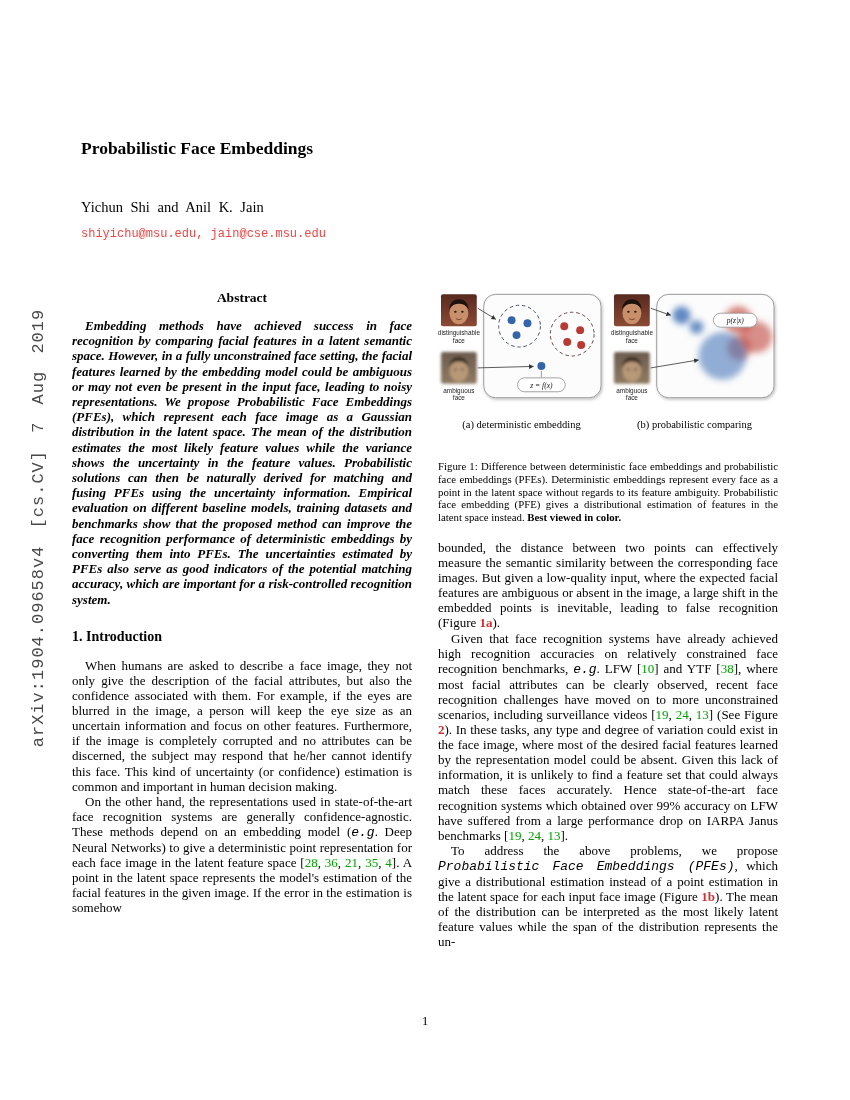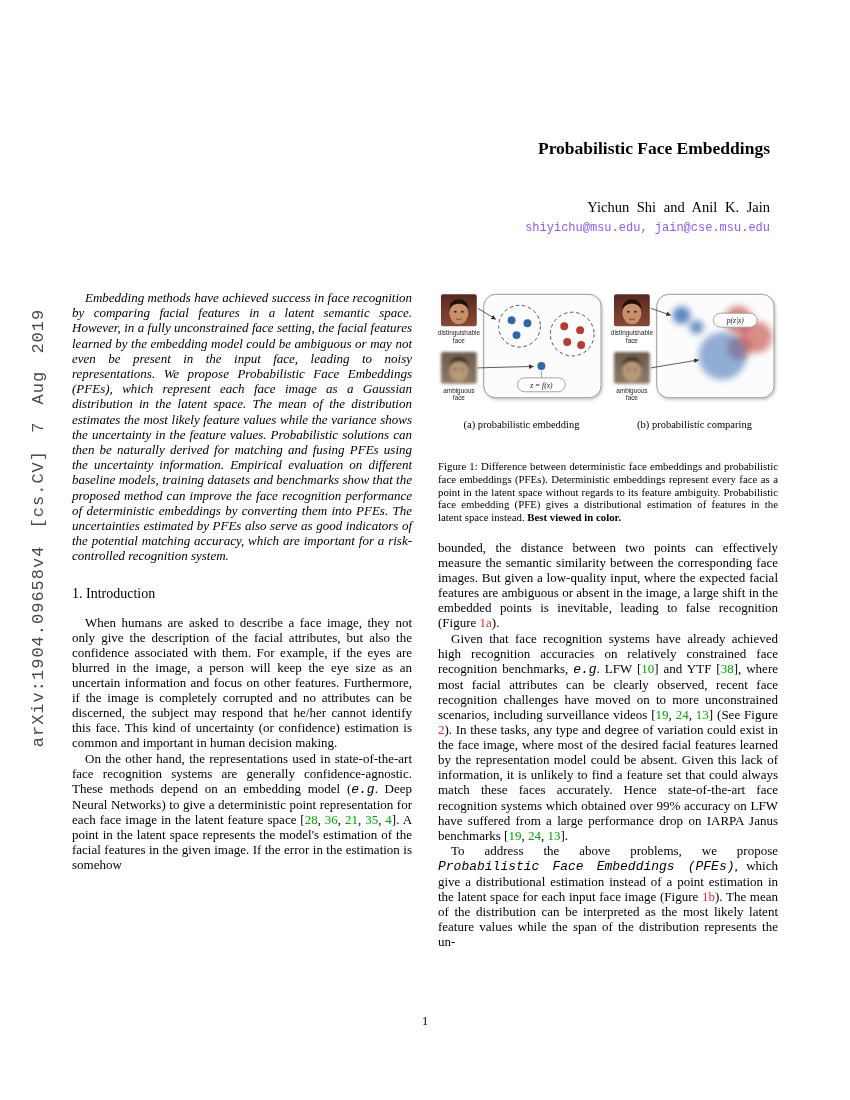--- a/index.html
+++ b/index.html
@@ -21,62 +21,63 @@
     font-family:"Liberation Mono", monospace;
     font-size:17px;
     letter-spacing:1px;
     word-spacing:6px;
     color:#4a4a4a;
   }
 
   
   .header {
     position:absolute;
-    top:138px; left:64px; width:706px;
-    text-align:right;
+    top:138px; left:81px; width:706px;
+    text-align:left;
   }
   .title { font-size:17.5px; font-weight:bold; margin-bottom:40px; }
-  .authors { font-size:14.5px; margin-bottom:5px; word-spacing:4px; }
+  .authors { font-size:14.5px; margin-bottom:11px; word-spacing:4px; }
   .affiliation { font-size:14.5px; margin-bottom:10px; }
   .emails {
     font-family:"Liberation Mono", monospace;
     font-size:12px;
-    color:#8b5cf6;
+    color:#ef4444;
   }
 
   
   .columns {
     position:absolute;
     top:290px; left:72px; width:706px;
     display:flex; gap:26px;
   }
   .col { width:340px; }
 
   .abstract-heading {
     text-align:center;
     font-size:13.5px; font-weight:bold;
     margin-bottom:12px;
   }
   .abstract-text {
     font-style:italic;
     font-size:13px; line-height:15.2px;
     text-align:justify;
+    font-weight:bold;
   }
   .section-heading {
-    font-size:14px; font-weight:normal;
+    font-size:14px; font-weight:bold;
     margin-top:22px; margin-bottom:13px;
   }
   .body-p {
     font-size:13px; line-height:15.1px;
     text-align:justify;
   }
   .indent { text-indent:13px; }
 
   .cite  { color:var(--citation, #00a000); cursor:pointer;font-family:Liberation Serif, serif; }
-  .figref{ color:var(--figure-ref, #d03030); cursor:pointer; }
+  .figref{ color:var(--figure-ref, #d03030); cursor:pointer;font-weight:bold; }
   .em    { font-style:italic;font-family:Liberation Mono, monospace; }
   .bold  { font-weight:bold; }
 
   
   .figure1 { margin-bottom:16px; }
   .panels { display:flex; gap:6px; }
   .panel { width:167px; }
   .panel-svg { width:167px; height:124px; display:block; }
   .subcaption {
     text-align:center;
@@ -115,20 +116,21 @@
 
 <header class="header">
   <h1 class="title">Probabilistic Face Embeddings</h1>
   <div class="authors">Yichun Shi and Anil K. Jain</div>
   <div class="emails">shiyichu@msu.edu, jain@cse.msu.edu</div>
 </header>
 
 <main class="columns">
 
   <section class="col">
+    <h2 class="abstract-heading">Abstract</h2>
     <p class="abstract-text indent">Embedding methods have achieved success in face recognition by comparing facial features in a latent semantic space. However, in a fully unconstrained face setting, the facial features learned by the embedding model could be ambiguous or may not even be present in the input face, leading to noisy representations. We propose Probabilistic Face Embeddings (PFEs), which represent each face image as a Gaussian distribution in the latent space. The mean of the distribution estimates the most likely feature values while the variance shows the uncertainty in the feature values. Probabilistic solutions can then be naturally derived for matching and fusing PFEs using the uncertainty information. Empirical evaluation on different baseline models, training datasets and benchmarks show that the proposed method can improve the face recognition performance of deterministic embeddings by converting them into PFEs. The uncertainties estimated by PFEs also serve as good indicators of the potential matching accuracy, which are important for a risk-controlled recognition system.</p>
     <h2 class="section-heading">1. Introduction</h2>
     <p class="body-p indent">When humans are asked to describe a face image, they not only give the description of the facial attributes, but also the confidence associated with them. For example, if the eyes are blurred in the image, a person will keep the eye size as an uncertain information and focus on other features. Furthermore, if the image is completely corrupted and no attributes can be discerned, the subject may respond that he/her cannot identify this face. This kind of uncertainty (or confidence) estimation is common and important in human decision making.</p>
     <p class="body-p indent"><span>On the other hand, the representations used in state-of-the-art face recognition systems are generally confidence-agnostic. These methods depend on an embedding model (</span><span class="em">e.g</span><span>. Deep Neural Networks) to give a deterministic point representation for each face image in the latent feature space [</span><span class="cite">28</span><span>, </span><span class="cite">36</span><span>, </span><span class="cite">21</span><span>, </span><span class="cite">35</span><span>, </span><span class="cite">4</span><span>]. A point in the latent space represents the model's estimation of the facial features in the given image. If the error in the estimation is somehow</span></p>
   </section>
 
   <section class="col">
 
     <figure class="figure1">
       <div class="panels">
@@ -192,21 +194,21 @@
 
               <circle cx="104" cy="76" r="4" fill="#3465a8"></circle>
               <line x1="104" y1="88" x2="104" y2="81" stroke="#888" stroke-width="0.8"></line>
               <rect x="80" y="88" width="48" height="14" rx="7" fill="#ffffff" stroke="#999" stroke-width="0.9"></rect>
               <text x="104" y="98" text-anchor="middle" class="mathlabel">z = f(x)</text>
             </g>
 
             <line x1="40" y1="18" x2="58" y2="29" stroke="#333" stroke-width="0.8" marker-end="url(#arrowA)"></line>
             <line x1="40" y1="78" x2="96" y2="76.5" stroke="#333" stroke-width="0.8" marker-end="url(#arrowA)"></line>
           </svg>
-          <div class="subcaption">(a) probabilistic embedding</div>
+          <div class="subcaption">(a) deterministic embedding</div>
         </div>
 
         <div class="panel">
           <svg class="panel-svg" viewBox="0 0 168 124">
             <defs>
               <linearGradient id="faceBgB" x1="0" y1="0" x2="0" y2="1">
                 <stop offset="0" stop-color="#58291f"></stop>
                   <stop offset="1" stop-color="#8a4a35"></stop>
               </linearGradient>
               <linearGradient id="faceBgB2" x1="0" y1="0" x2="0" y2="1">

